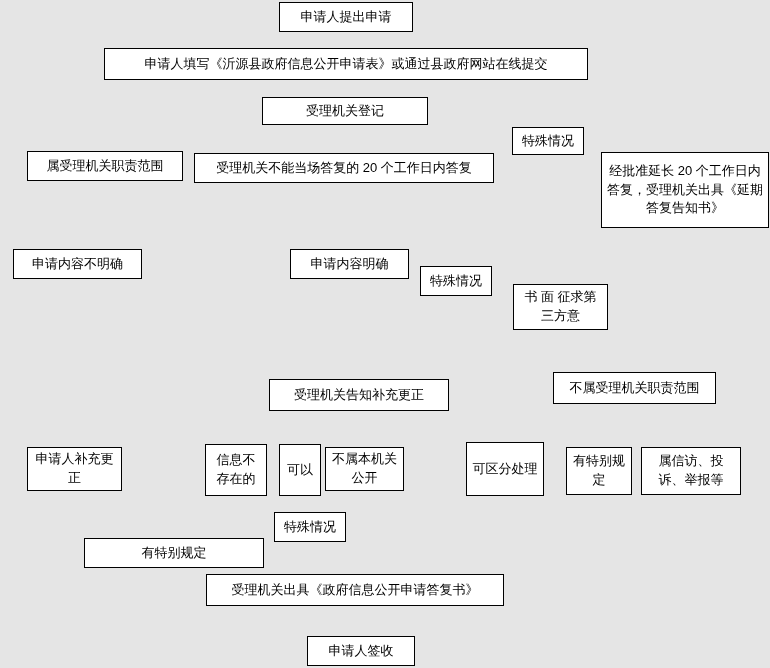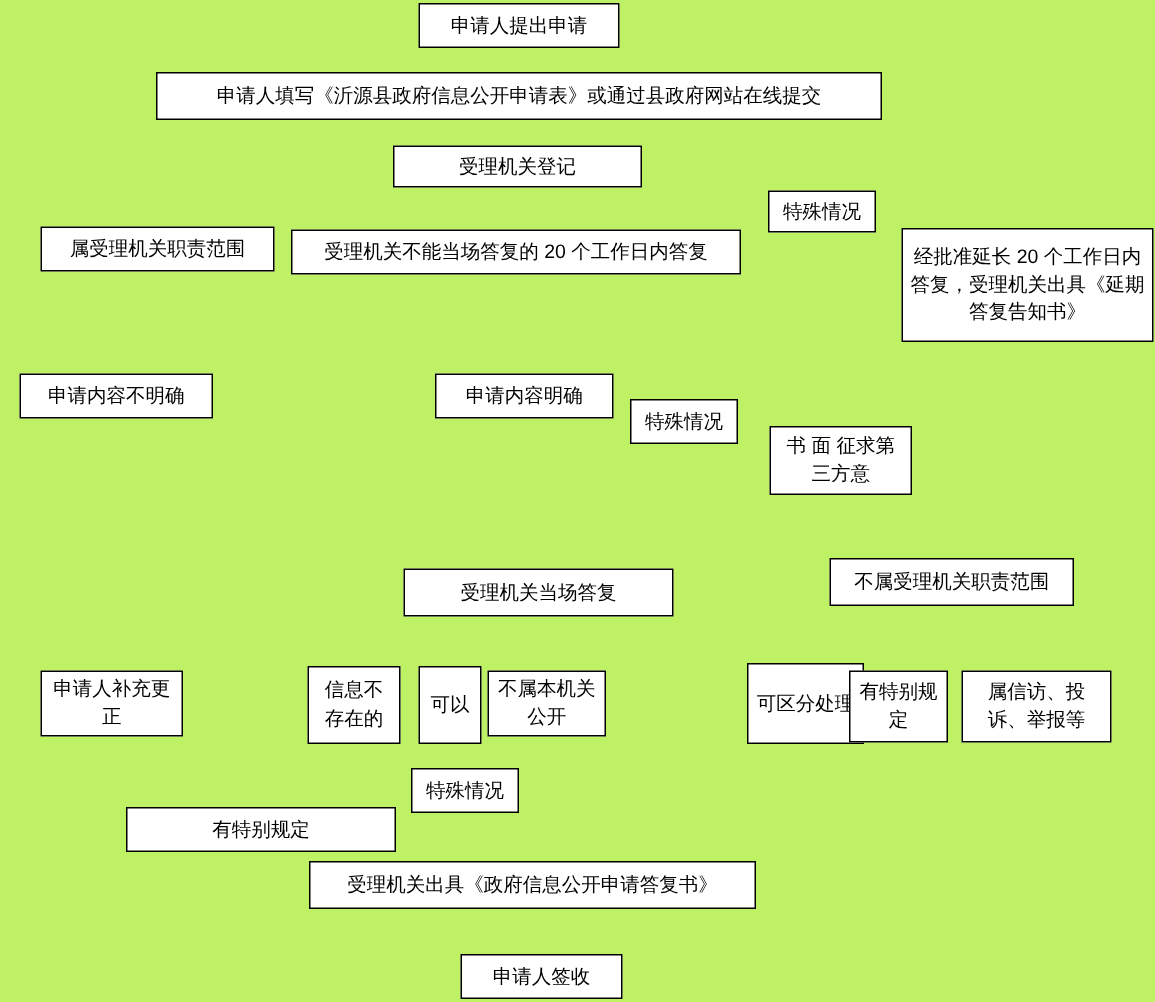--- a/index.html
+++ b/index.html
@@ -4,21 +4,21 @@
 <style>
   html, body {
     margin: 0;
     padding: 0;
     background: #000000;
   }
   #canvas {
     position: relative;
     width: 770px;
     height: 668px;
-    background: #bef264;
+    background: #e5e5e5;
     font-family: "Liberation Sans", sans-serif;
     overflow: hidden;
   }
   .node {
     position: absolute;
     background: #ffffff;
     color: #000000;
     border: 1px solid #000000;
     box-sizing: border-box;
     display: flex;
@@ -53,35 +53,35 @@
 
   <div class="node" style="left:13px; top:249px; width:129px; height:30px;">申请内容不明确</div>
 
   <div class="node" style="left:290px; top:249px; width:119px; height:30px;">申请内容明确</div>
 
   <div class="node" style="left:420px; top:266px; width:72px; height:30px;">特殊情况</div>
 
   <div class="node" style="left:513px; top:284px; width:95px; height:46px;">书 面 征求第三方意</div>
 
 
-  <div class="node" style="left:269px; top:379px; width:180px; height:32px;">受理机关当场答复</div>
+  <div class="node" style="left:269px; top:379px; width:180px; height:32px;">受理机关告知补充更正</div>
 
   <div class="node" style="left:553px; top:372px; width:163px; height:32px;">不属受理机关职责范围</div>
 
   <div class="node" style="left:27px; top:447px; width:95px; height:44px;">申请人补充更正</div>
 
 
   <div class="node" style="left:205px; top:444px; width:62px; height:52px;">信息不存在的</div>
 
   <div class="node" style="left:279px; top:444px; width:42px; height:52px;">可以</div>
 
   <div class="node" style="left:325px; top:447px; width:79px; height:44px;">不属本机关公开</div>
 
 
-  <div class="node" style="left:466px; top:442px; width:78px; height:54px;margin-left:32px;">可区分处理</div>
+  <div class="node" style="left:466px; top:442px; width:78px; height:54px;">可区分处理</div>
 
   <div class="node" style="left:566px; top:447px; width:66px; height:48px;">有特别规定</div>
 
   <div class="node" style="left:641px; top:447px; width:100px; height:48px;">属信访、投诉、举报等</div>
 
   <div class="node" style="left:274px; top:512px; width:72px; height:30px;">特殊情况</div>
 
   <div class="node" style="left:84px; top:538px; width:180px; height:30px;">有特别规定</div>
 
   <div class="node" style="left:206px; top:574px; width:298px; height:32px;">受理机关出具《政府信息公开申请答复书》</div>

